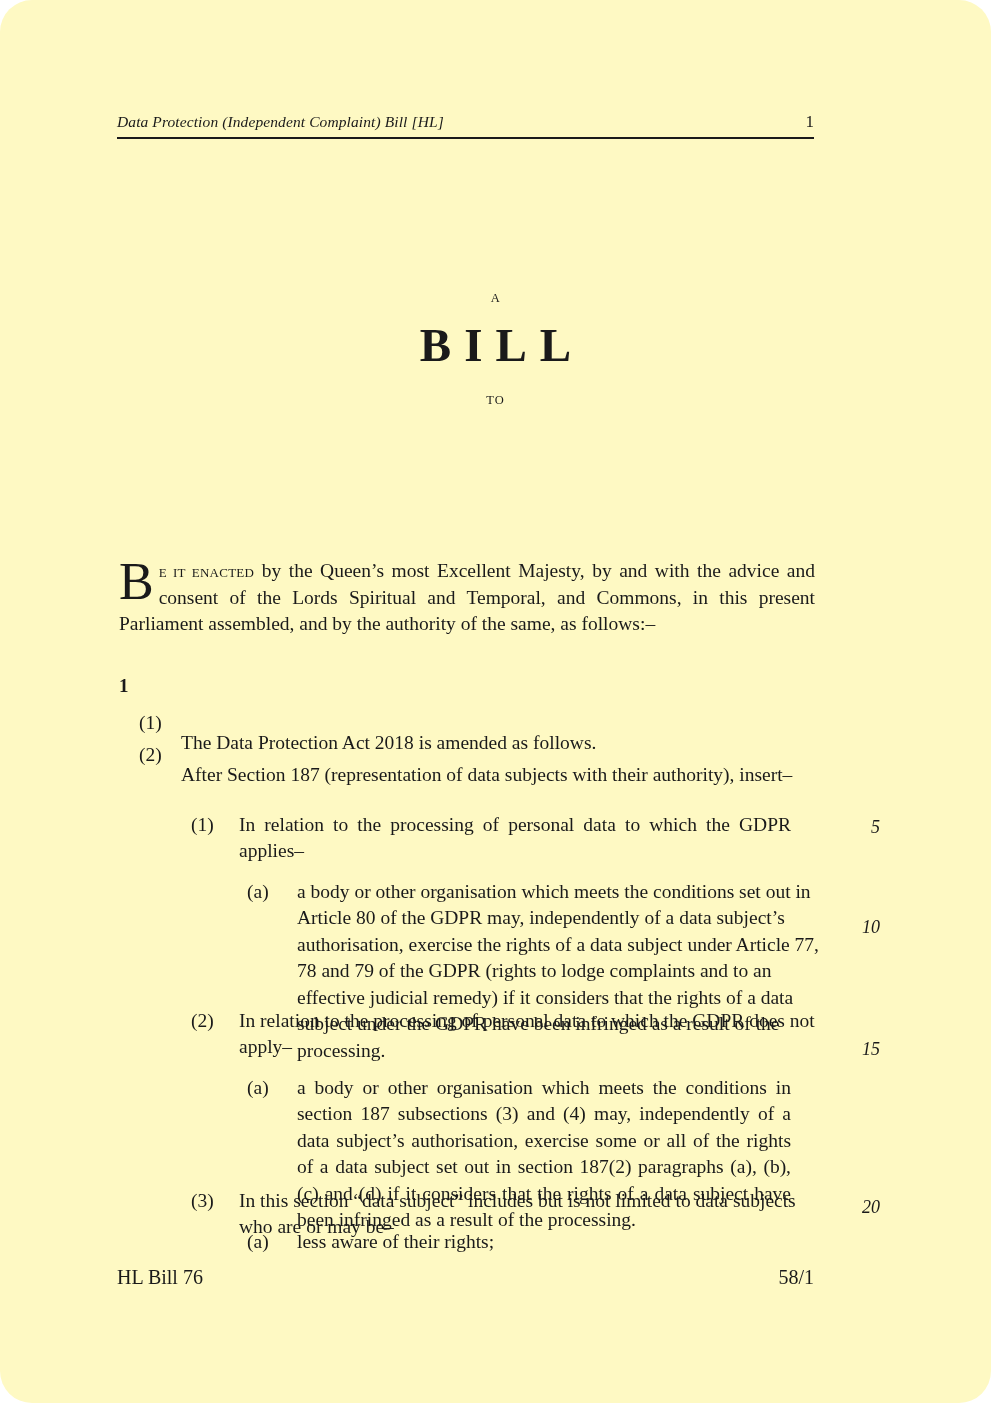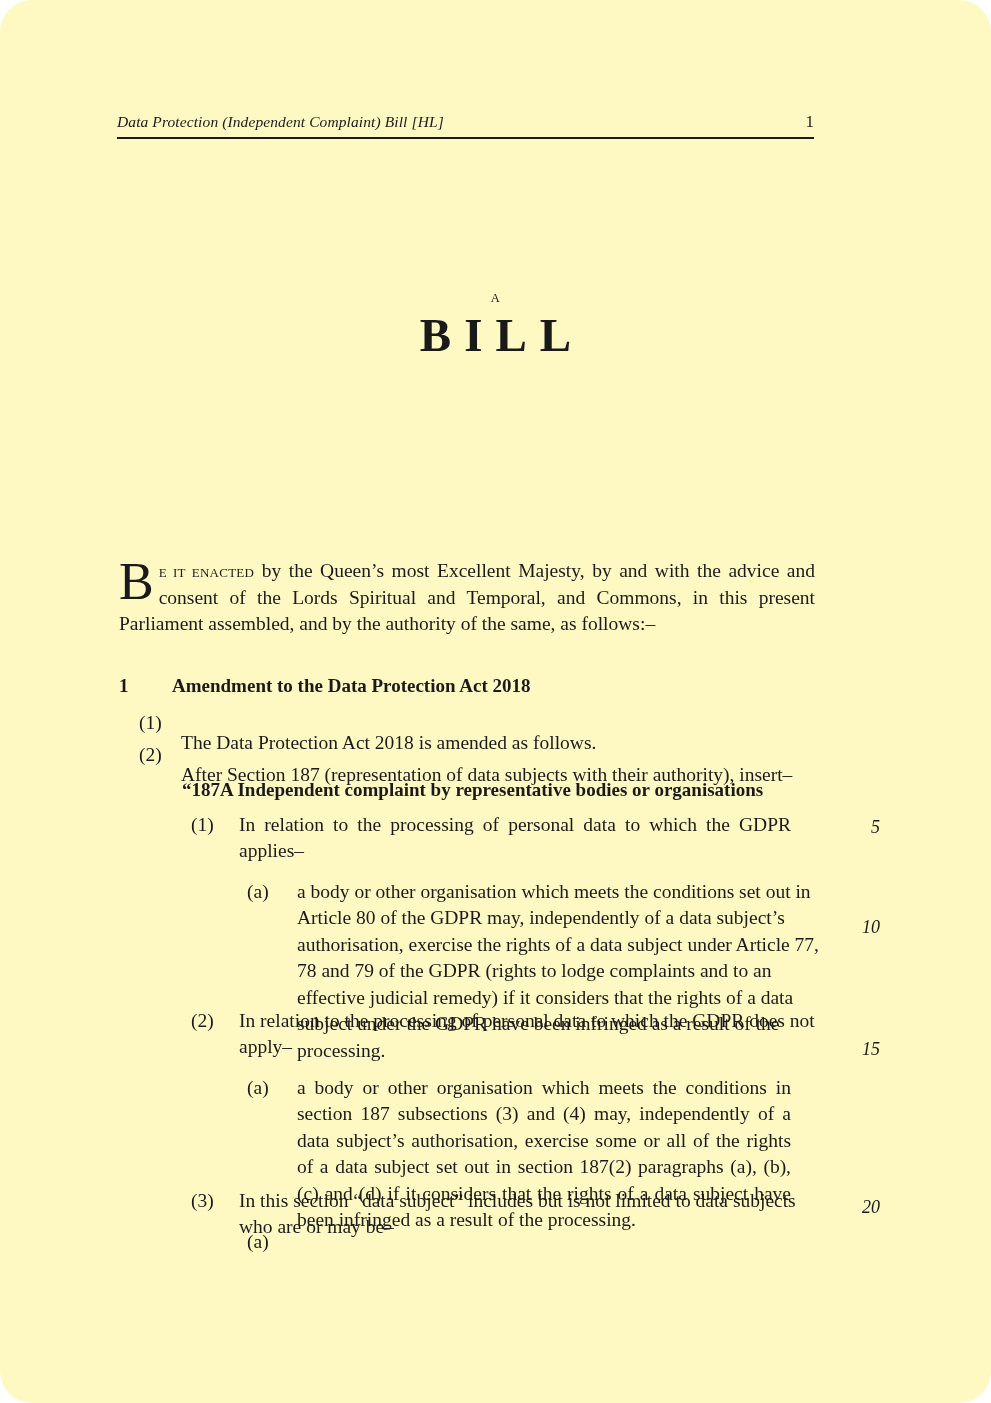--- a/index.html
+++ b/index.html
@@ -60,21 +60,21 @@
     font-size: 12.5px;
     letter-spacing: 0.6px;
     line-height: 1;
   }
   .title-bill {
     font-size: 47px;
     font-weight: bold;
     letter-spacing: 13px;
     text-indent: 13px;
     line-height: 1.22;
-    margin-top: 2px;
+    margin-top: 12px;
   }
   .title-to {
     font-size: 12.5px;
     letter-spacing: 1.1px;
     margin-top: 20px;
     line-height: 1;
   }
 
   
   .long-title {
@@ -222,43 +222,42 @@
 
   <div class="running-header">
     <span class="ht">Data Protection (Independent Complaint) Bill [HL]</span>
     <span class="hp">1</span>
   </div>
   <div class="header-rule"></div>
 
   <div class="title-block">
     <div class="title-a">A</div>
     <div class="title-bill">BILL</div>
+    <div class="title-to">TO</div>
   </div>
 
 
   <div class="enacting">
     <span class="dropcap">B</span><span class="smallcaps">E IT ENACTED</span><span> by the Queen’s most Excellent Majesty, by and with the advice and consent of the Lords Spiritual and Temporal, and Commons, in this present Parliament assembled, and by the authority of the same, as follows:–</span>
   </div>
 
   <div class="clause-head">
     <span class="num">1</span>
-    <span>Amendment to the Data Protection Act 2018</span>
   </div>
 
   <div class="lvl1" style="top:710px;">
     <span class="num">(1)</span>
     <span class="txt">The Data Protection Act 2018 is amended as follows.</span>
   </div>
 
   <div class="lvl1" style="top:742px;">
     <span class="num">(2)</span>
     <span class="txt">After Section 187 (representation of data subjects with their authority), insert–</span>
   </div>
 
-  <div class="quoted-head">“187A Independent complaint by representative bodies or organisations</div>
 
   <div class="q-sub" style="top:812px; width:672px;">
     <span class="num">(1)</span>
     <span class="txt">In relation to the processing of personal data to which the GDPR applies–</span>
   </div>
 
   <div class="q-para" style="top:879px; width:700px;">
     <span class="num">(a)</span>
     <span class="txt left">a body or other organisation which meets the conditions set out in Article 80 of the GDPR may, independently of a data subject’s authorisation, exercise the rights of a data subject under Article 77, 78 and 79 of the GDPR (rights to lodge complaints and to an effective judicial remedy) if it considers that the rights of a data subject under the GDPR have been infringed as a result of the processing.</span>
   </div>
@@ -273,21 +272,26 @@
     <span class="txt">a body or other organisation which meets the conditions in section 187 subsections (3) and (4) may, independently of a data subject’s authorisation, exercise some or all of the rights of a data subject set out in section 187(2) paragraphs (a), (b), (c) and (d) if it considers that the rights of a data subject have been infringed as a result of the processing.</span>
   </div>
 
   <div class="q-sub" style="top:1188px; width:700px;">
     <span class="num">(3)</span>
     <span class="txt left">In this section “data subject” includes but is not limited to data subjects who are or may be–</span>
   </div>
 
   <div class="q-para" style="top:1229px; width:700px;">
     <span class="num">(a)</span>
+    <span class="txt left">less aware of their rights;</span>
   </div>
 
   <div class="line-no" style="top:818px;">5</div>
   <div class="line-no" style="top:918px;">10</div>
   <div class="line-no" style="top:1040px;">15</div>
   <div class="line-no" style="top:1198px;">20</div>
 
+  <div class="footer">
+    <span>HL Bill 76</span>
+    <span>58/1</span>
+  </div>
 
 </div>
 
 </body></html>

